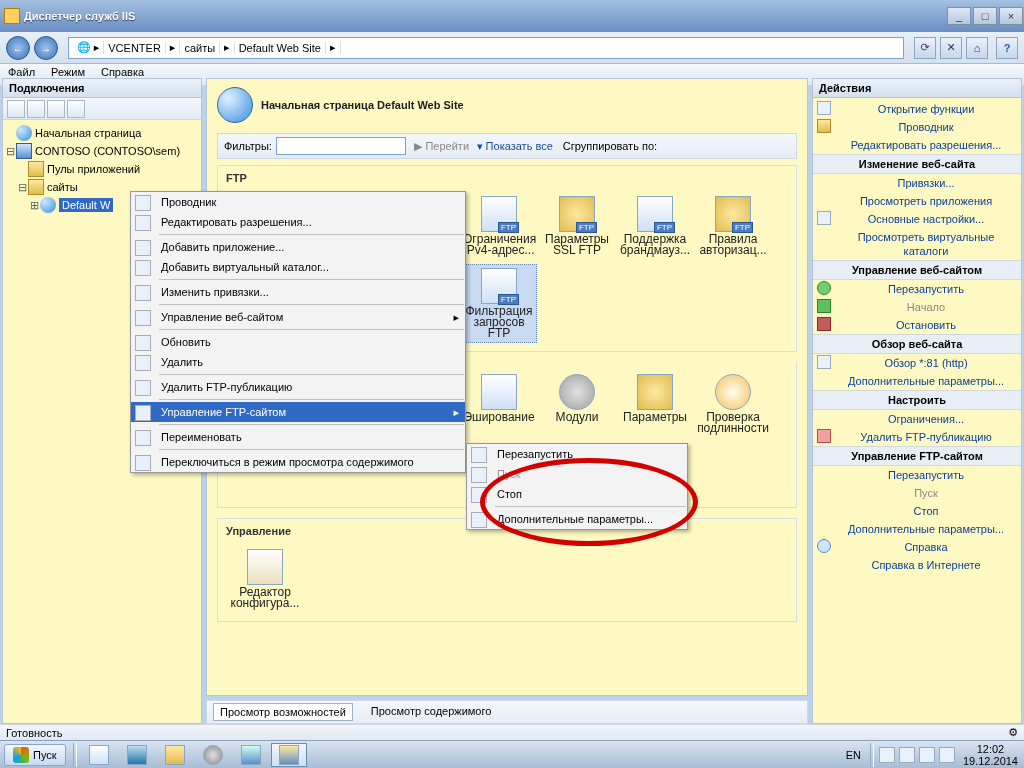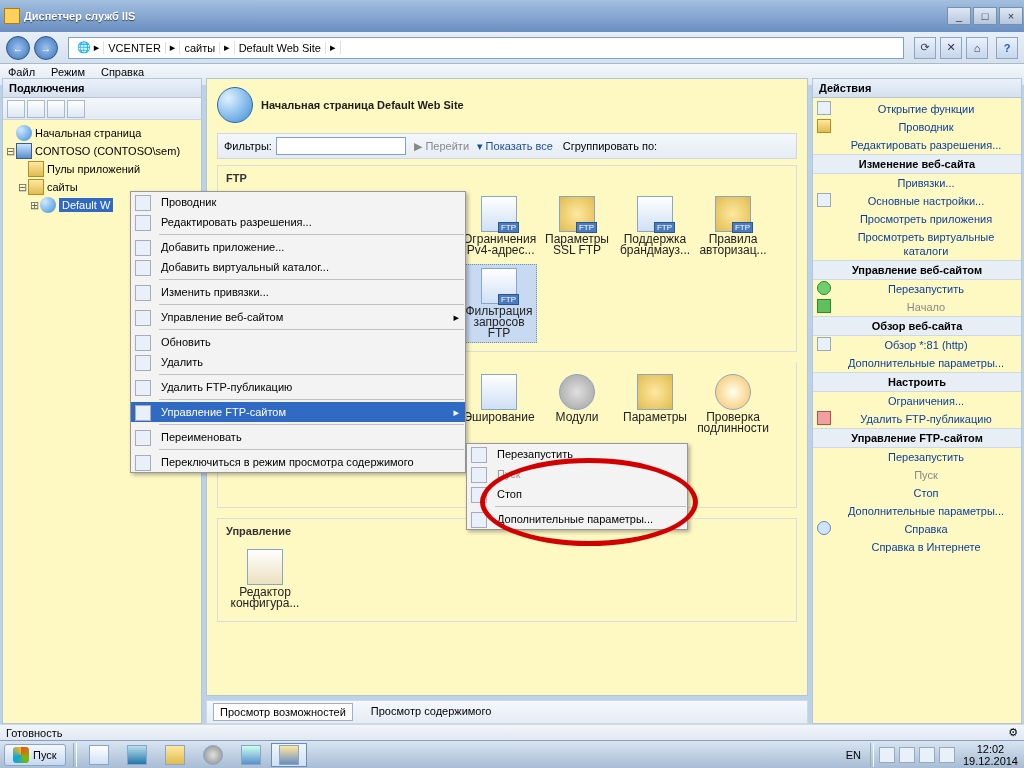--- a/index.html
+++ b/index.html
@@ -320,26 +320,27 @@
     </div>
 
     <div class="panel right-panel">
       <div class="panel-header">Действия</div>
       <div class="actions" id="actions-list">
           <a class="action-link"><span class="ai doc"></span>Открытие функции</a>
           <a class="action-link"><span class="ai folder"></span>Проводник</a>
           <a class="action-link">Редактировать разрешения...</a>
           <div class="action-group-hdr">Изменение веб-сайта</div>
           <a class="action-link">Привязки...</a>
+          <a class="action-link">Просмотреть приложения</a>
           <a class="action-link"><span class="ai doc"></span>Основные настройки...</a>
-          <a class="action-link">Просмотреть приложения</a>
           <a class="action-link">Просмотреть виртуальные каталоги</a>
           <div class="action-group-hdr">Управление веб-сайтом</div>
           <a class="action-link"><span class="ai restart"></span>Перезапустить</a>
           <a class="action-link gray"><span class="ai play"></span>Начало</a>
+          <a class="action-link"><span class="ai stop"></span>Остановить</a>
           <div class="action-group-hdr">Обзор веб-сайта</div>
           <a class="action-link"><span class="ai doc"></span>Обзор *:81 (http)</a>
           <a class="action-link">Дополнительные параметры...</a>
           <div class="action-group-hdr">Настроить</div>
           <a class="action-link">Ограничения...</a>
           <a class="action-link"><span class="ai cross"></span>Удалить FTP-публикацию</a>
           <div class="action-group-hdr">Управление FTP-сайтом</div>
           <a class="action-link">Перезапустить</a>
           <a class="action-link gray">Пуск</a>
           <a class="action-link">Стоп</a>

